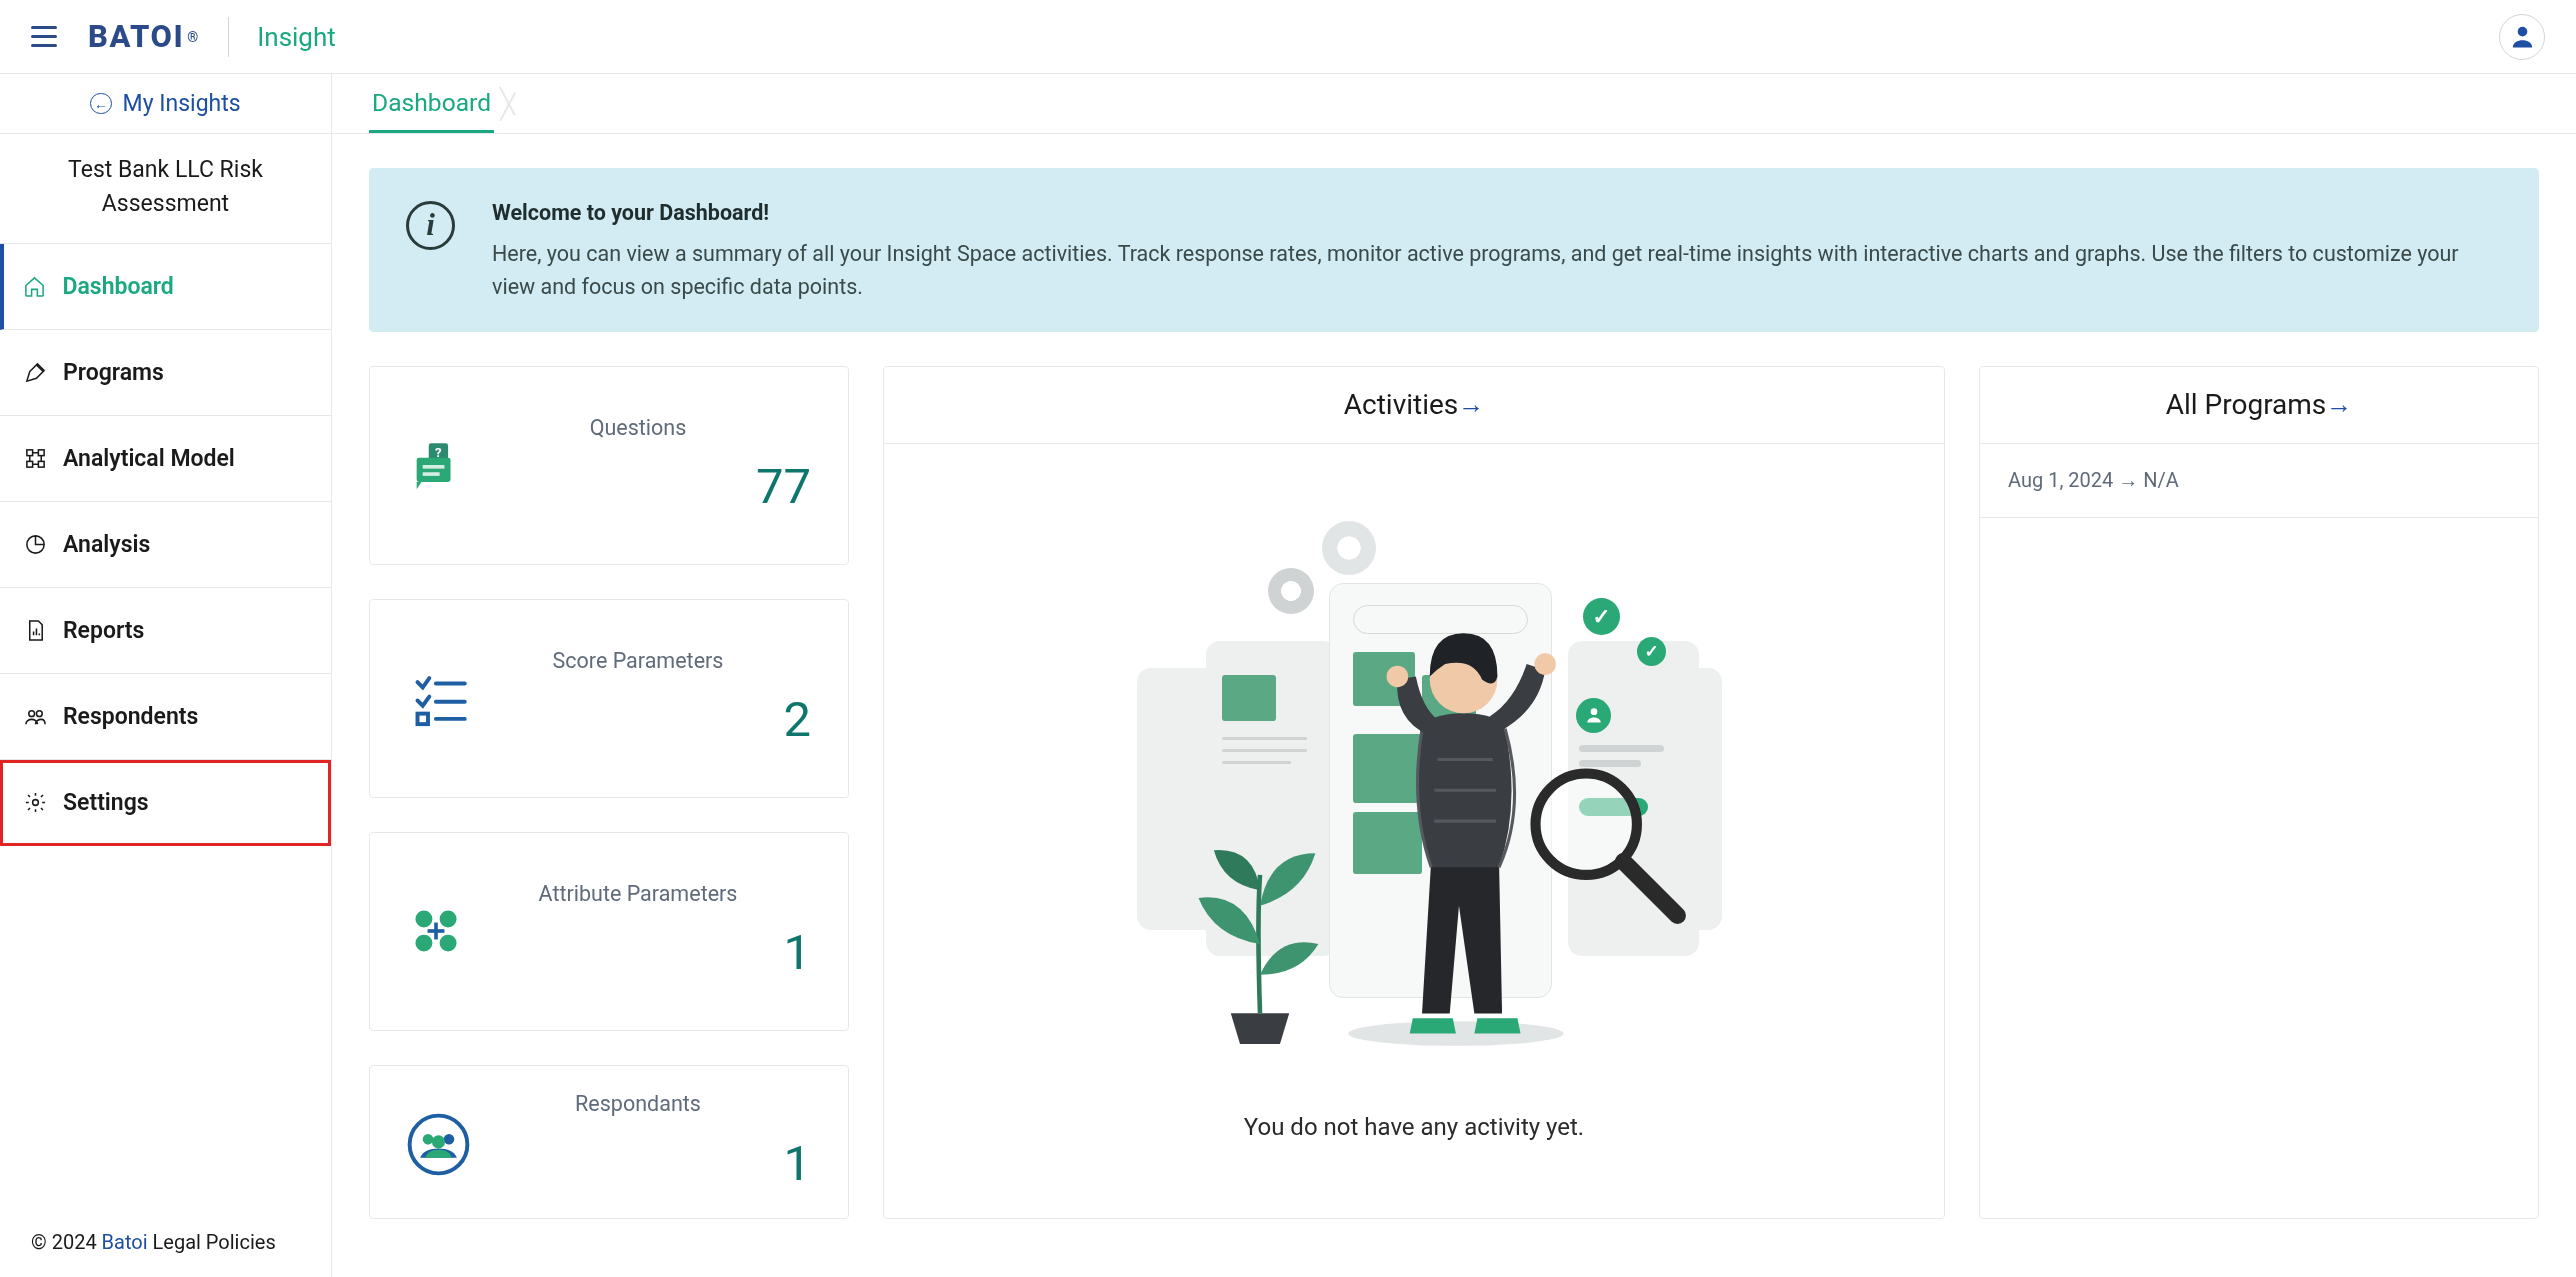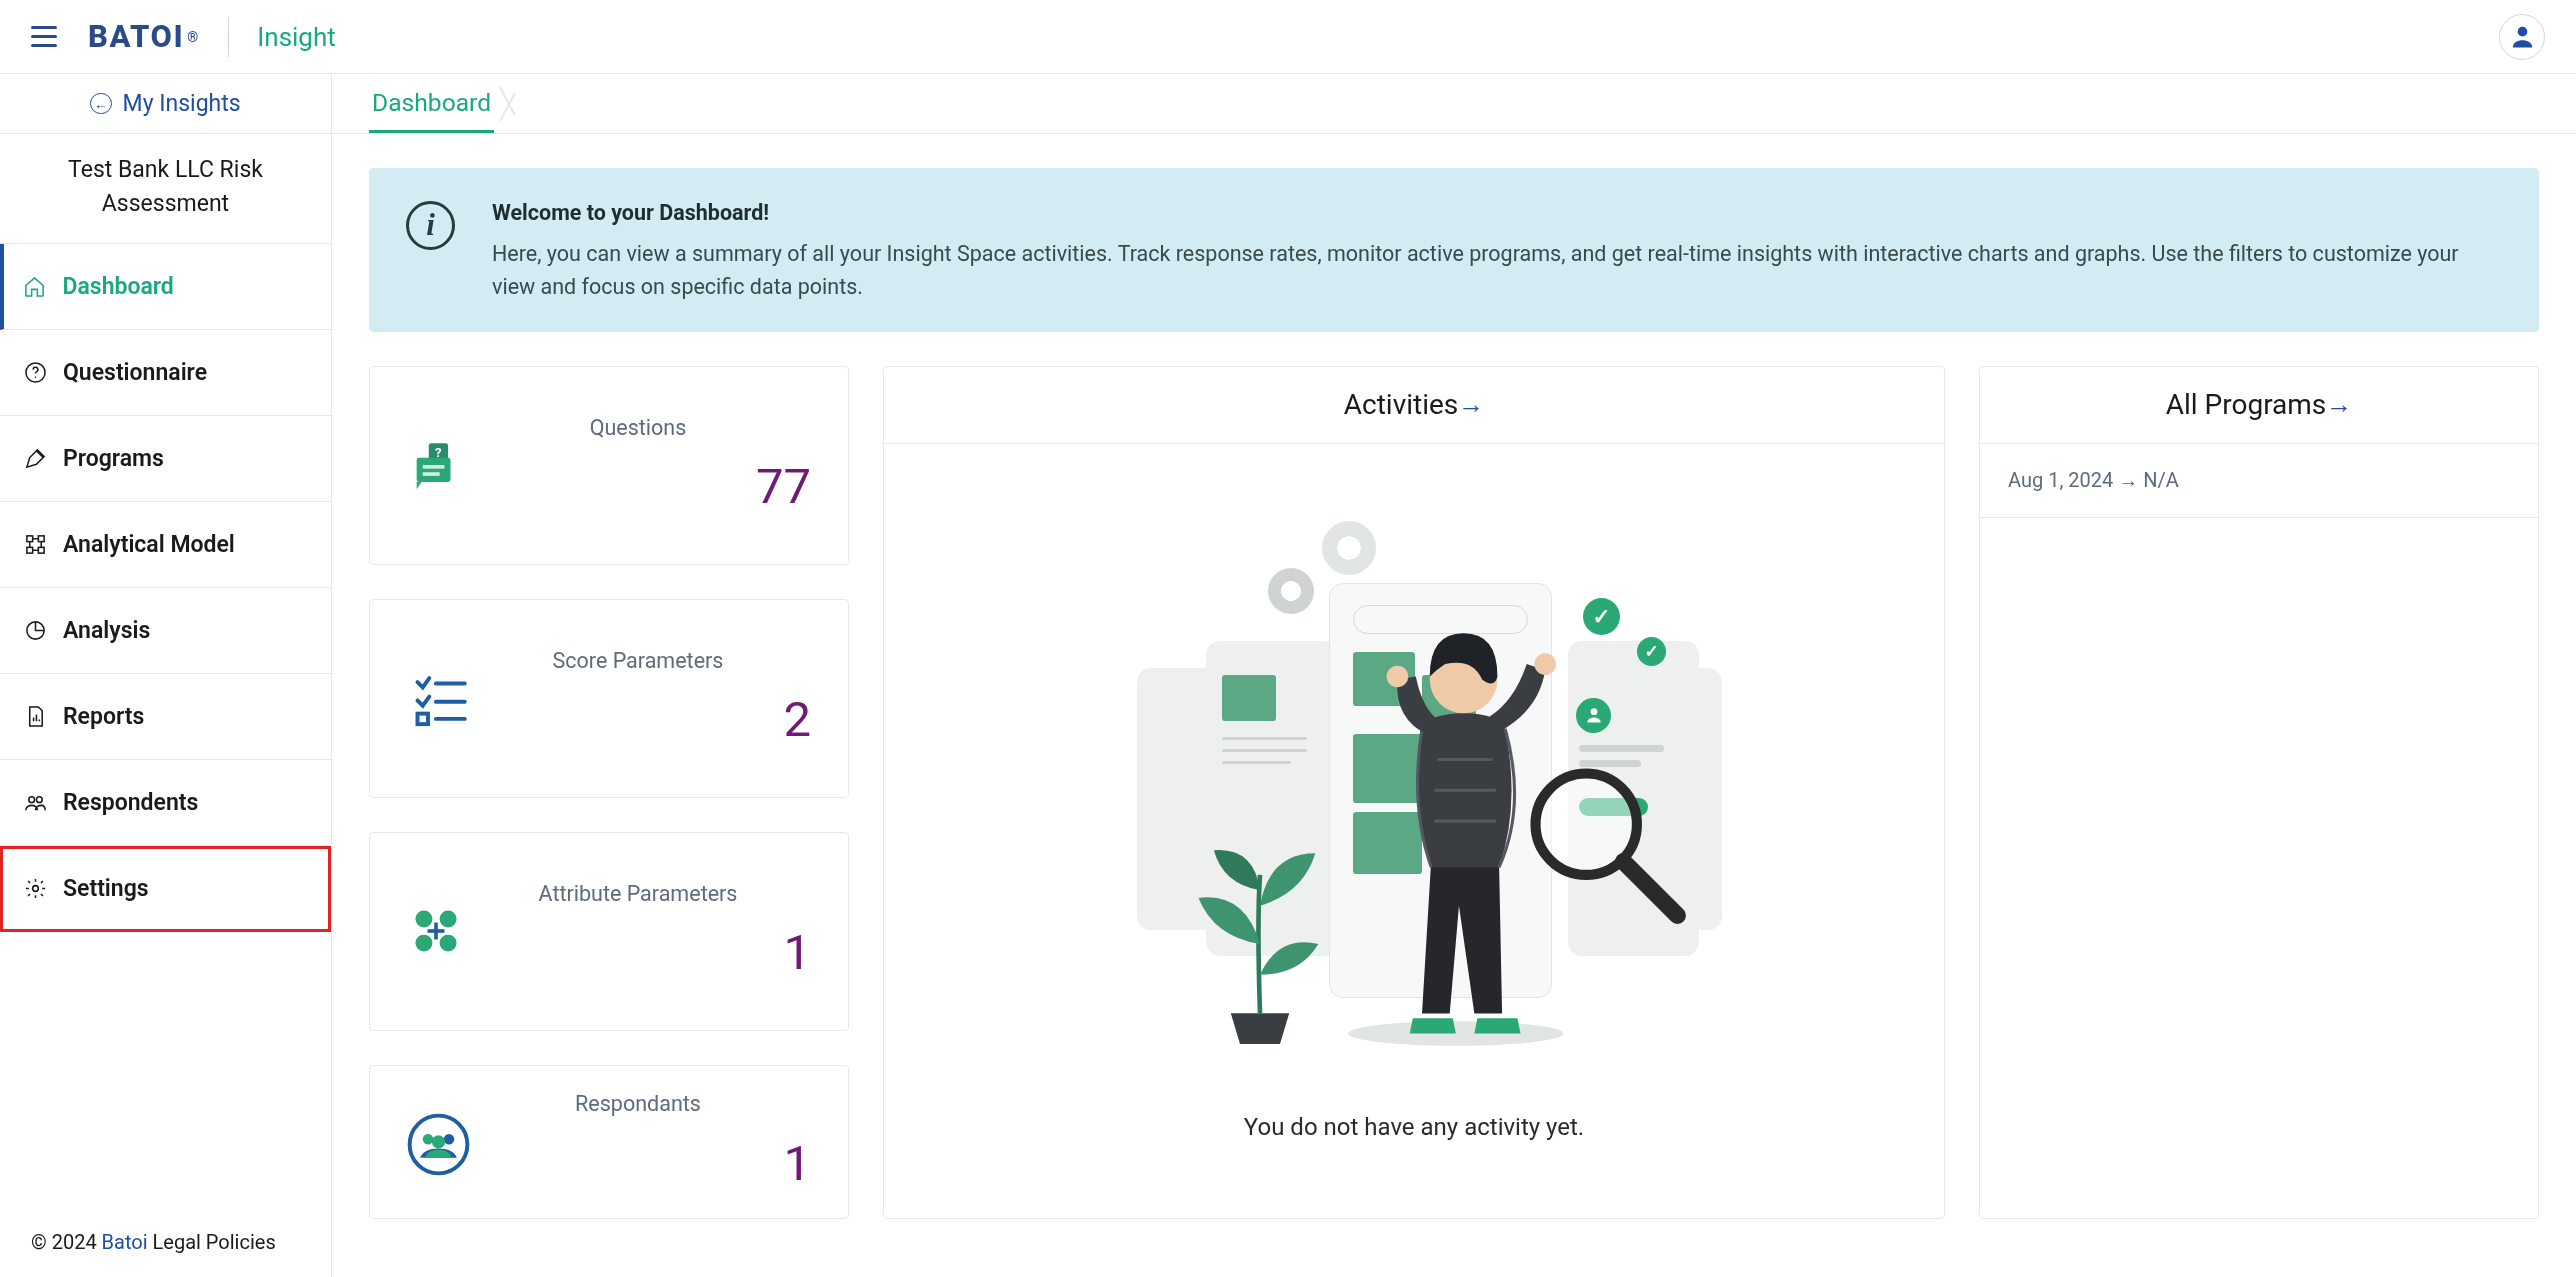--- a/index.html
+++ b/index.html
@@ -176,21 +176,21 @@
     position:relative;
   }
   .stat-icon {
     width: 58px; height: 58px; flex-shrink:0;
   }
   .stat-body {
     flex:1;
     text-align:right;
   }
   .stat-label { font-size: 21.5px; color:#5f6b7a; margin-bottom: 18.5px; text-align: center;}
-  .stat-value { font-size: 49px; color:#701a75; font-weight: 400;}
+  .stat-value { font-size: 49px; color:#0f766e; font-weight: 400;}
 
   .activities-card, .programs-card {
     border: 0.8px solid #e5e7eb;
     border-radius: 4.6px;
     display:flex; flex-direction:column;
   }
   .activities-card { flex: 1.9; }
   .programs-card  { flex: 1; }
   .card-header {
     display:flex; align-items:center; justify-content:center;
@@ -287,30 +287,20 @@
         <span class="nav-icon">
           <svg viewBox="0 0 24 24">
               <path d="M3 11l9-8 9 8v10a1 1 0 0 1-1 1h-5v-7h-6v7H4a1 1 0 0 1-1-1z"></path>
             </svg>
         </span>
         <span>Dashboard</span>
       </div>
       <div class="nav-item">
         <span class="nav-icon">
           <svg viewBox="0 0 24 24">
-              <circle cx="12" cy="12" r="10"></circle>
-              <path d="M9.5 9a2.5 2.5 0 1 1 3.5 2.3c-.9.4-1 1-1 1.7"></path>
-              <circle cx="12" cy="17" r="0.8" fill="#1a1a1a" stroke="none"></circle>
-            </svg>
-        </span>
-        <span>Questionnaire</span>
-      </div>
-      <div class="nav-item">
-        <span class="nav-icon">
-          <svg viewBox="0 0 24 24">
               <path d="M3 21l3-10 8-8 7 7-8 8-10 3z"></path>
               <path d="M13 4l7 7"></path>
             </svg>
         </span>
         <span>Programs</span>
       </div>
       <div class="nav-item">
         <span class="nav-icon">
           <svg viewBox="0 0 24 24">
               <rect x="3" y="3" width="6" height="6"></rect>

